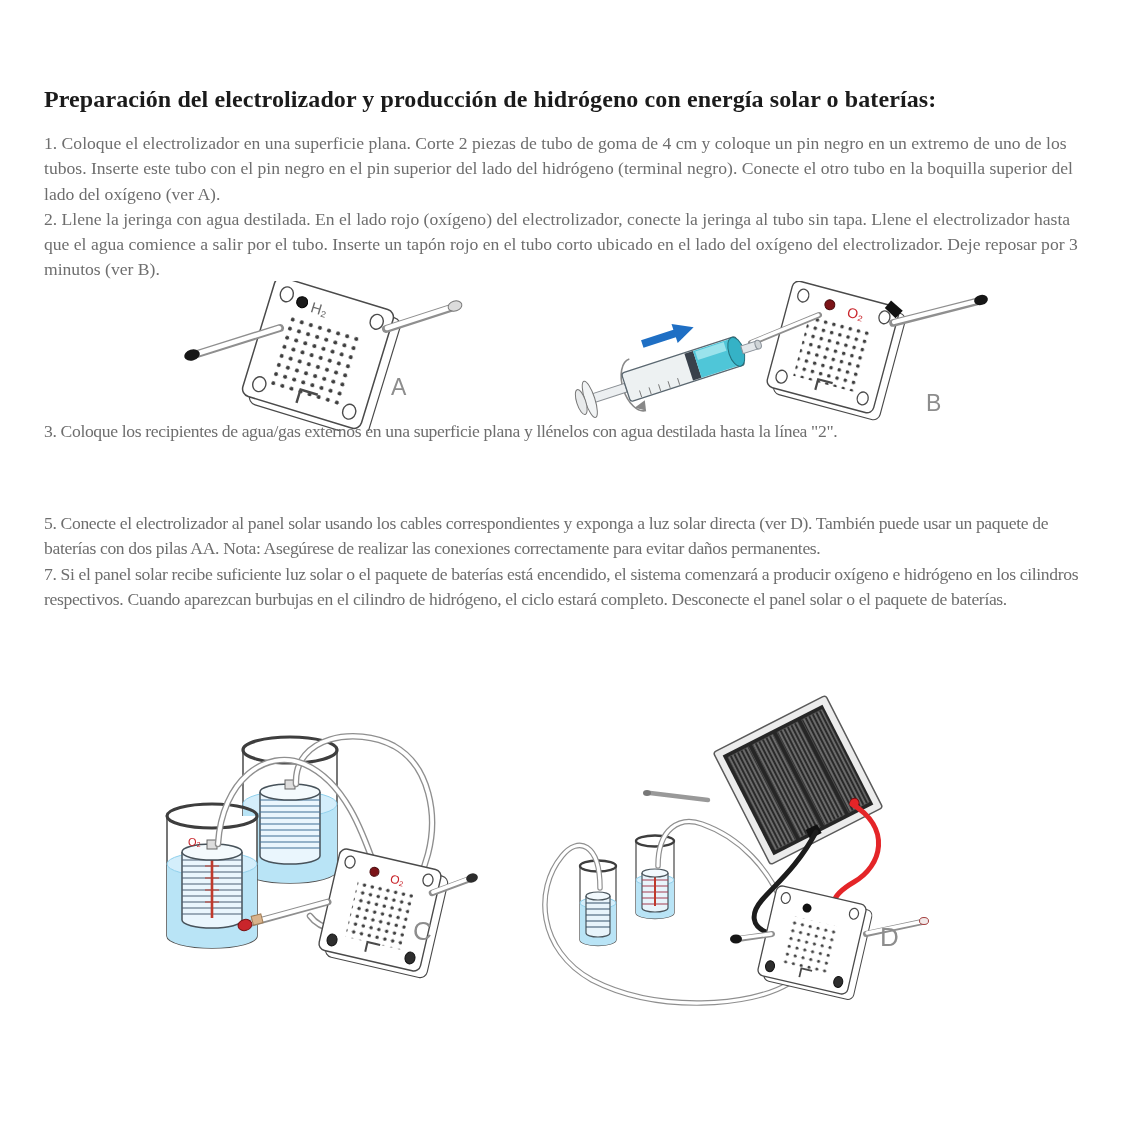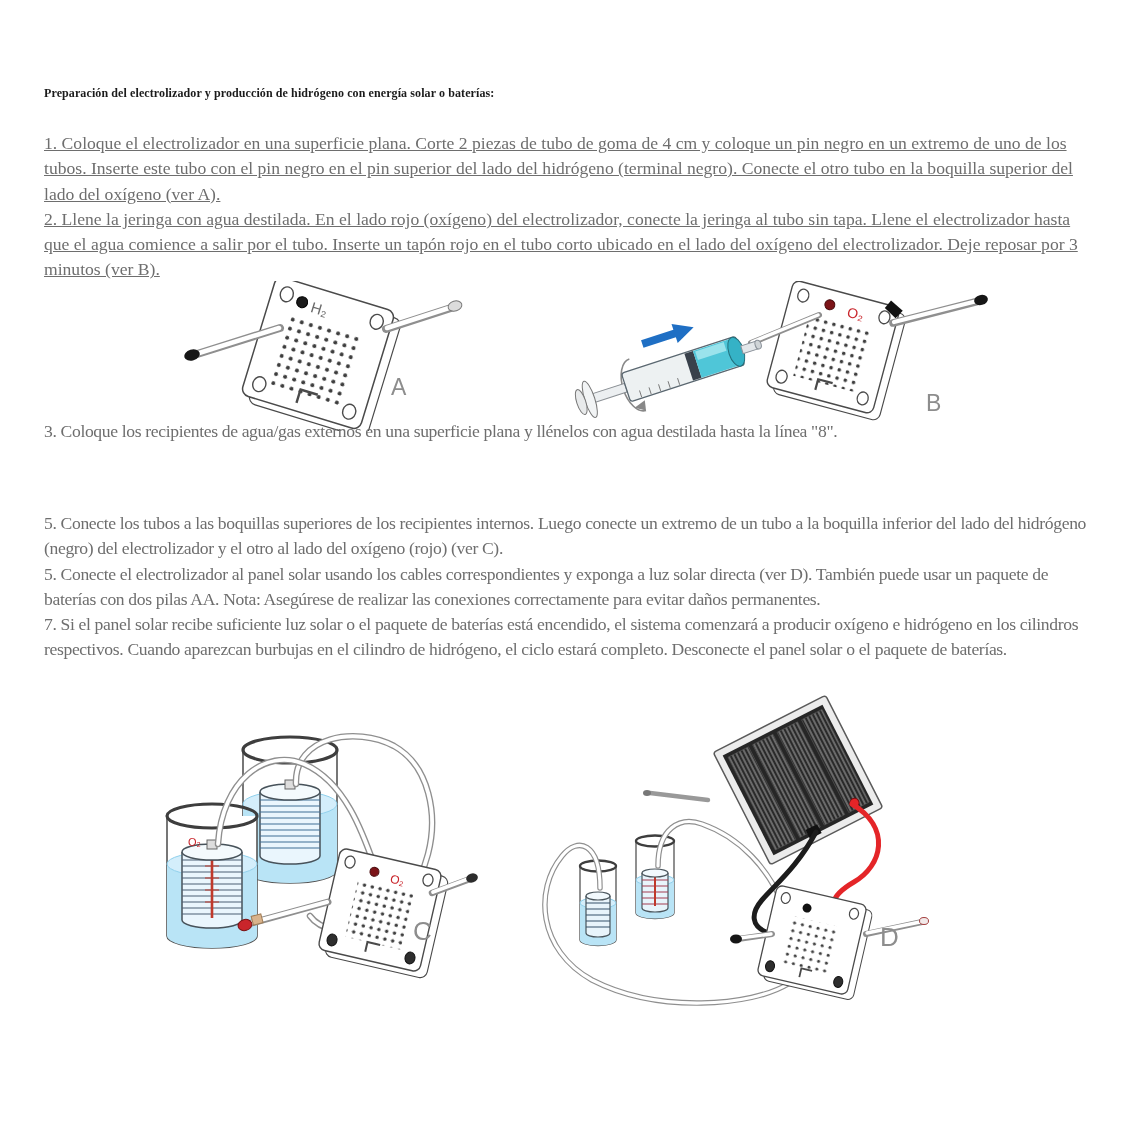--- a/index.html
+++ b/index.html
@@ -1,22 +1,22 @@
 <!DOCTYPE html>
 <html><head>
 <meta charset="utf-8">
 <style>
   html,body{margin:0;padding:0;background:#fff;}
   .page{position:relative;width:1125px;height:1125px;background:#ffffff;overflow:hidden;
         font-family:"Liberation Serif","DejaVu Serif",serif;}
-  .heading{position:absolute;left:44px;top:86px;margin:0;font-size:12px;font-weight:bold;
+  .heading{position:absolute;left:44px;top:86px;margin:0;font-size:24px;font-weight:bold;
            color:#1b1b1b;letter-spacing:.1px;}
   .steps{position:absolute;left:44px;width:1046px;color:#6e6e6e;font-size:17.6px;line-height:25.3px;}
   .steps p{margin:0;}
-  .b1{top:131px;text-decoration:underline;}
+  .b1{top:131px;}
   .b2{top:419px;letter-spacing:-0.35px;}
   .b3{top:511px;letter-spacing:-0.35px;}
   .fig{position:absolute;}
   .fig-label{position:absolute;font-family:"Liberation Sans","DejaVu Sans",sans-serif;color:#8d8d8d;}
   .lbl-sm{font-size:23px;}
   .lbl-lg{font-size:26px;}
   .tube-o{stroke:#8f8f8f;fill:none;stroke-linecap:round;}
   .tube-i{stroke:#ffffff;fill:none;stroke-linecap:round;}
   .la{stroke:#4a4a4a;fill:#ffffff;}
   .wire{fill:none;stroke-linecap:round;}
@@ -108,25 +108,24 @@
       <rect x="62" y="-4" width="16" height="8" fill="#e3e7ea" stroke="#8a9199"></rect>
       <ellipse cx="79" cy="0" rx="3" ry="4.5" fill="#cfd4d7" stroke="#8a9199"></ellipse>
     </g>
     <g transform="translate(112,55) rotate(-18)">
       <polygon points="-26,-4 8,-4 8,-10 28,0 8,10 8,4 -26,4" fill="#1f6fc4"></polygon>
     </g>
   </svg>
   <div class="fig-label lbl-sm" style="left:926px;top:390px">B</div>
 
   <div class="steps b2">
-    <p>3. Coloque los recipientes de agua/gas externos en una superficie plana y llénelos con agua destilada hasta la línea "8".</p>
+    <p>3. Coloque los recipientes de agua/gas externos en una superficie plana y llénelos con agua destilada hasta la línea "2".</p>
   </div>
 
   <div class="steps b3">
-    <p>5. Conecte los tubos a las boquillas superiores de los recipientes internos. Luego conecte un extremo de un tubo a la boquilla inferior del lado del hidrógeno (negro) del electrolizador y el otro al lado del oxígeno (rojo) (ver C).</p>
     <p>5. Conecte el electrolizador al panel solar usando los cables correspondientes y exponga a luz solar directa (ver D). También puede usar un paquete de baterías con dos pilas AA. Nota: Asegúrese de realizar las conexiones correctamente para evitar daños permanentes.</p>
     <p>7. Si el panel solar recibe suficiente luz solar o el paquete de baterías está encendido, el sistema comenzará a producir oxígeno e hidrógeno en los cilindros respectivos. Cuando aparezcan burbujas en el cilindro de hidrógeno, el ciclo estará completo. Desconecte el panel solar o el paquete de baterías.</p>
   </div>
 
   <svg class="fig" style="left:148px;top:718px" width="340" height="300" viewBox="0 0 340 300">
     <defs>
       <pattern id="dotsC" width="8" height="8" patternUnits="userSpaceOnUse">
         <circle cx="3.3" cy="3.3" r="1.7" fill="#3d3d3d"></circle>
       </pattern>
     </defs>

